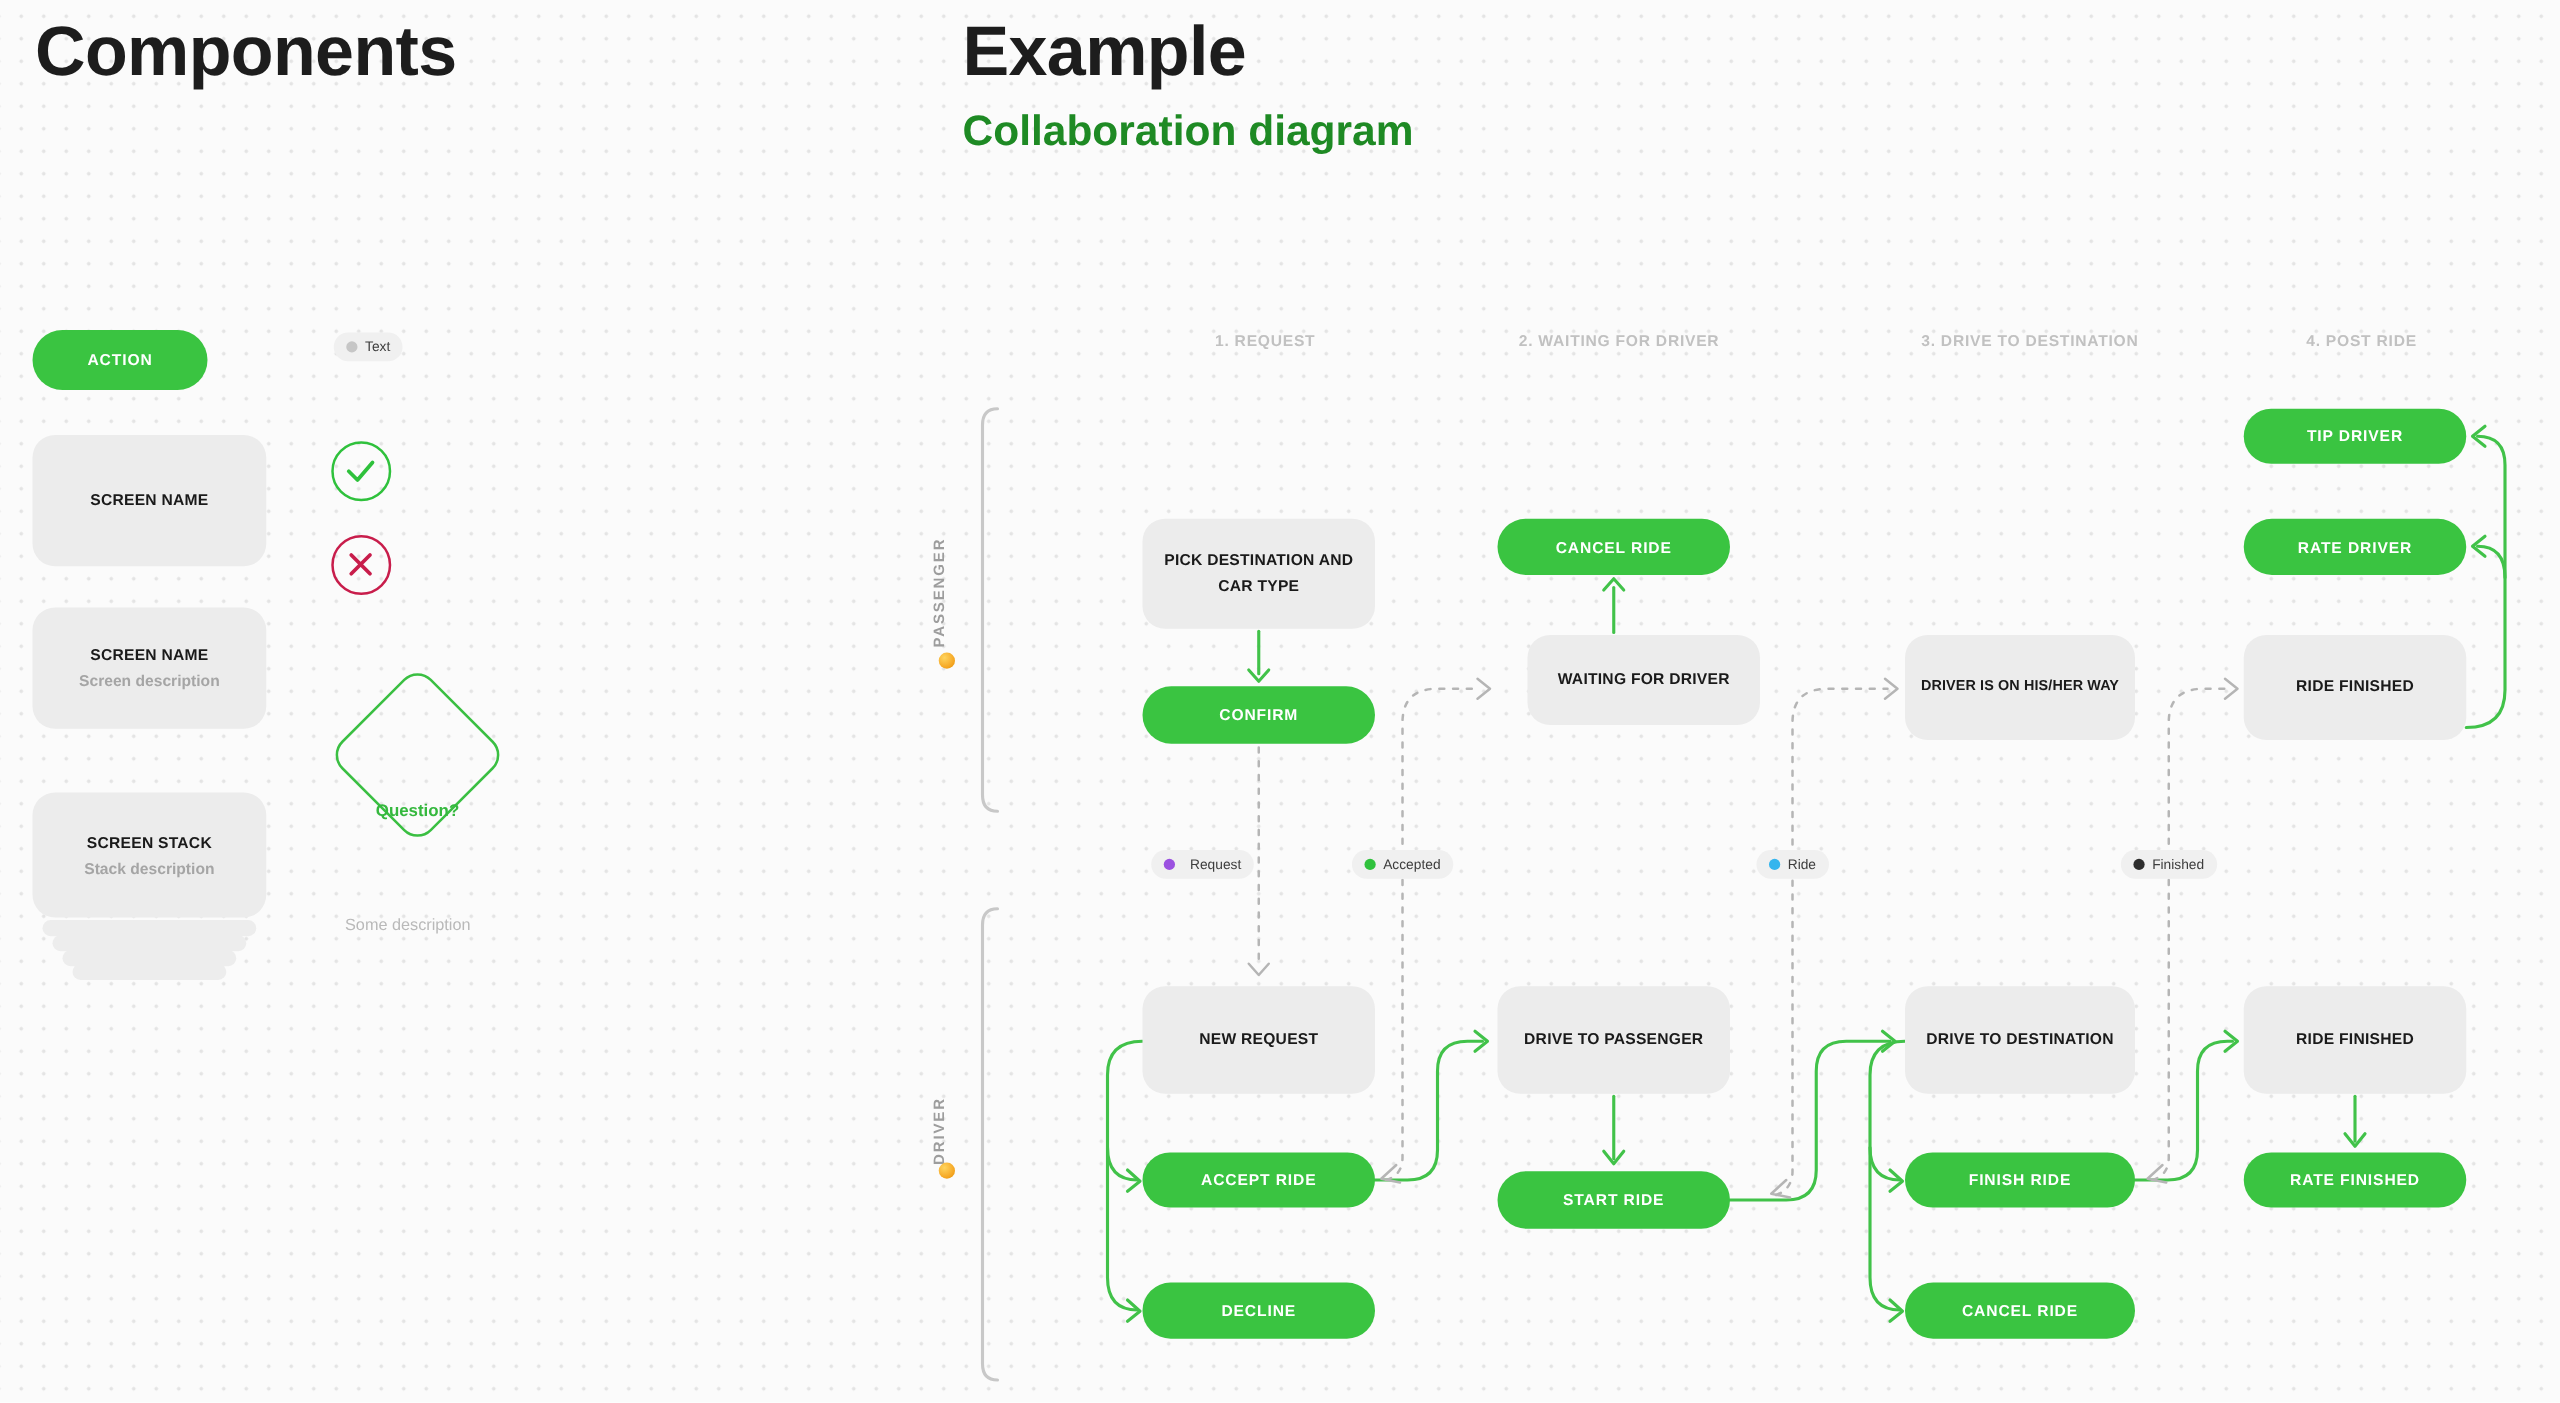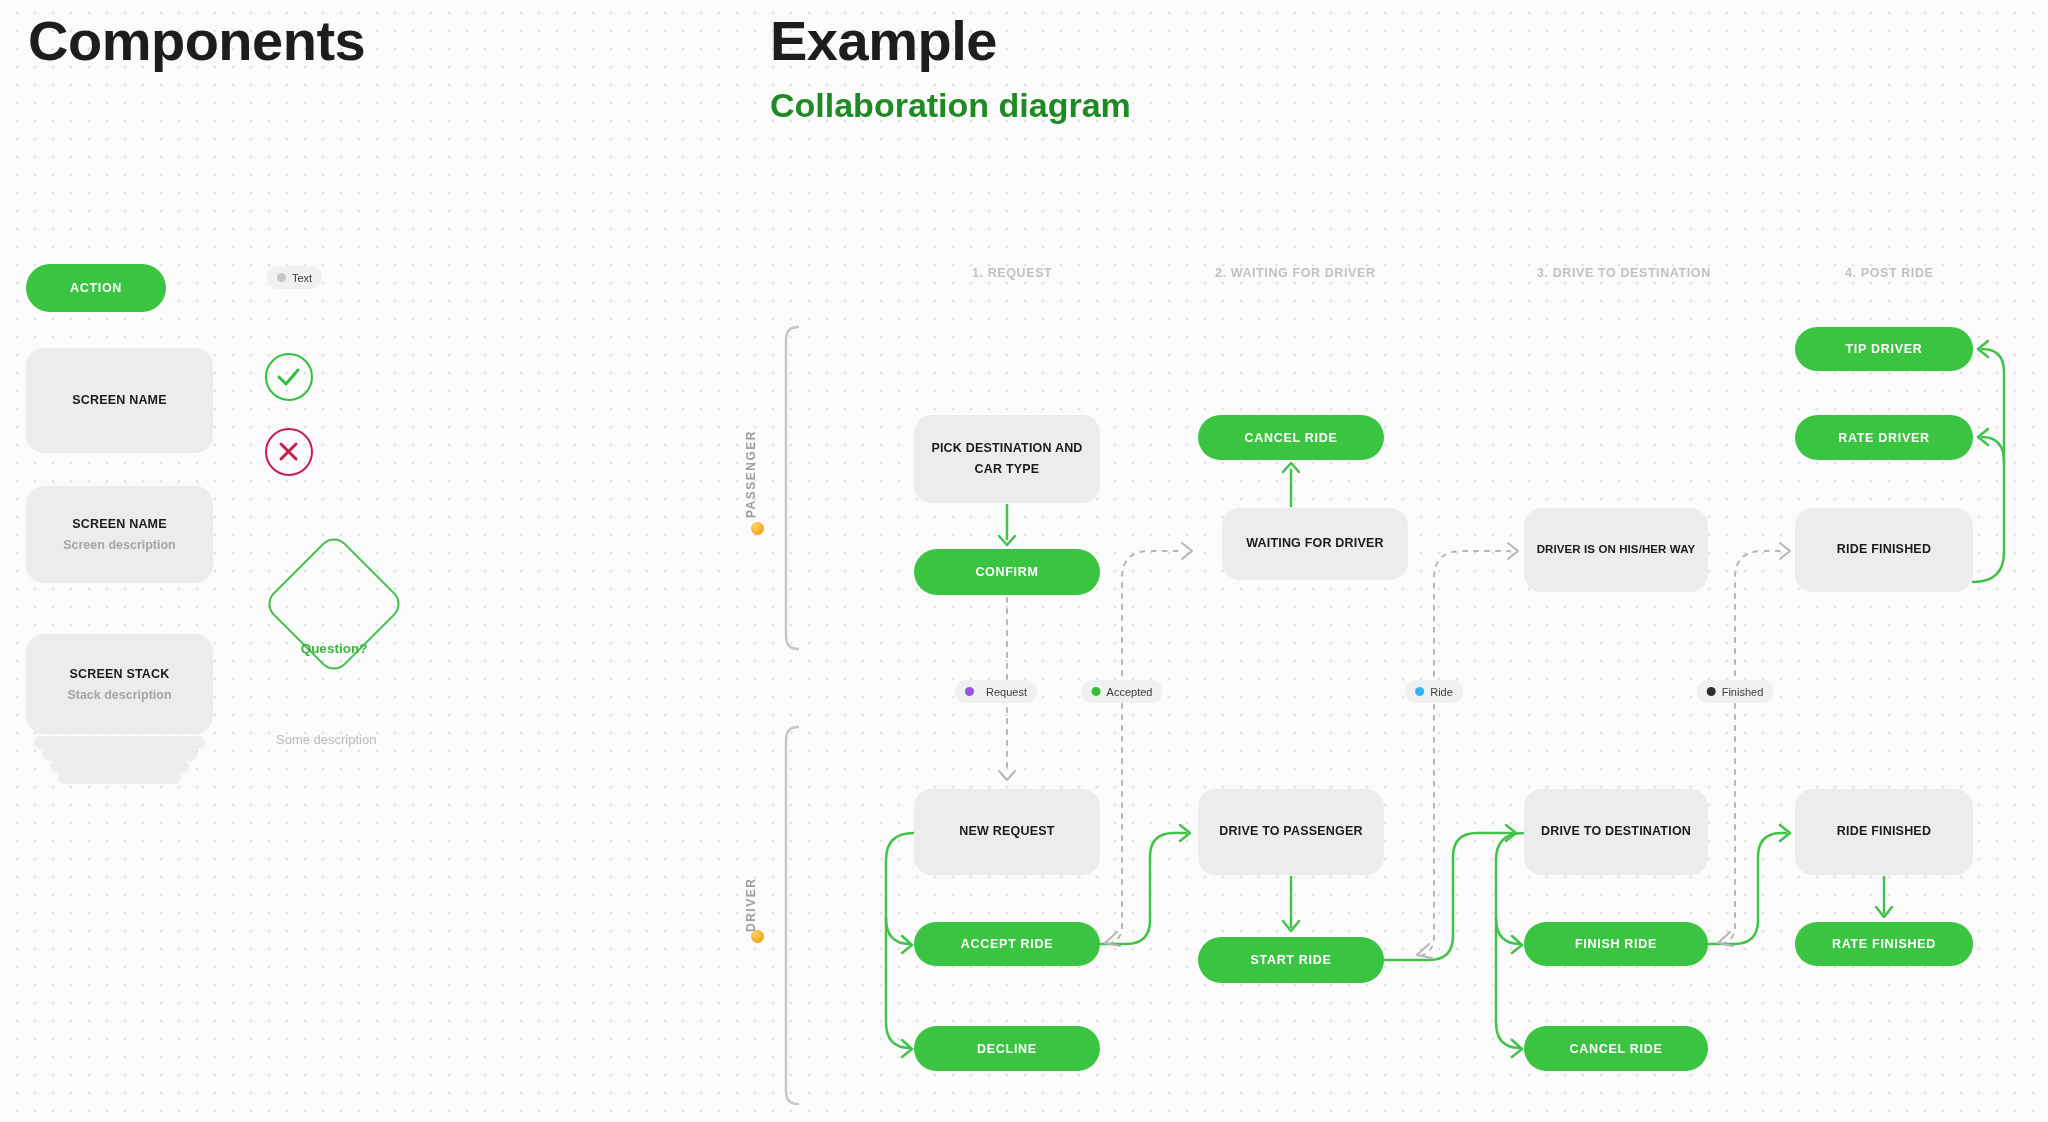--- a/index.html
+++ b/index.html
@@ -184,21 +184,21 @@
       <path class="dh" d="M1429 944 L1417 955 L1432 958"></path>
     </g>
 
     <g>
       <path class="d" d="M1722 944 Q1735 940 1735 926 L1735 578 Q1735 551 1763 551 L1786 551"></path>
       <path class="dh" d="M1780 543 L1790 551 L1780 559"></path>
       <path class="dh" d="M1730 932 L1718 943 L1733 946"></path>
     </g>
   </svg>
 
-  <div class="chip" style="left:996px;top:680px;gap:12px;">
+  <div class="chip" style="left:962px;top:680px;gap:12px;">
     <span class="dot" style="background: rgb(155, 81, 224);"></span>
     <span>Request</span>
   </div>
   <div class="chip" style="left:1122px;top:680px;">
     <span class="dot" style="background: rgb(47, 193, 60);"></span>
     <span>Accepted</span>
   </div>
   <div class="chip" style="left:1434px;top:680px;">
     <span class="dot" style="background: rgb(53, 181, 238);"></span>
     <span>Ride</span>

